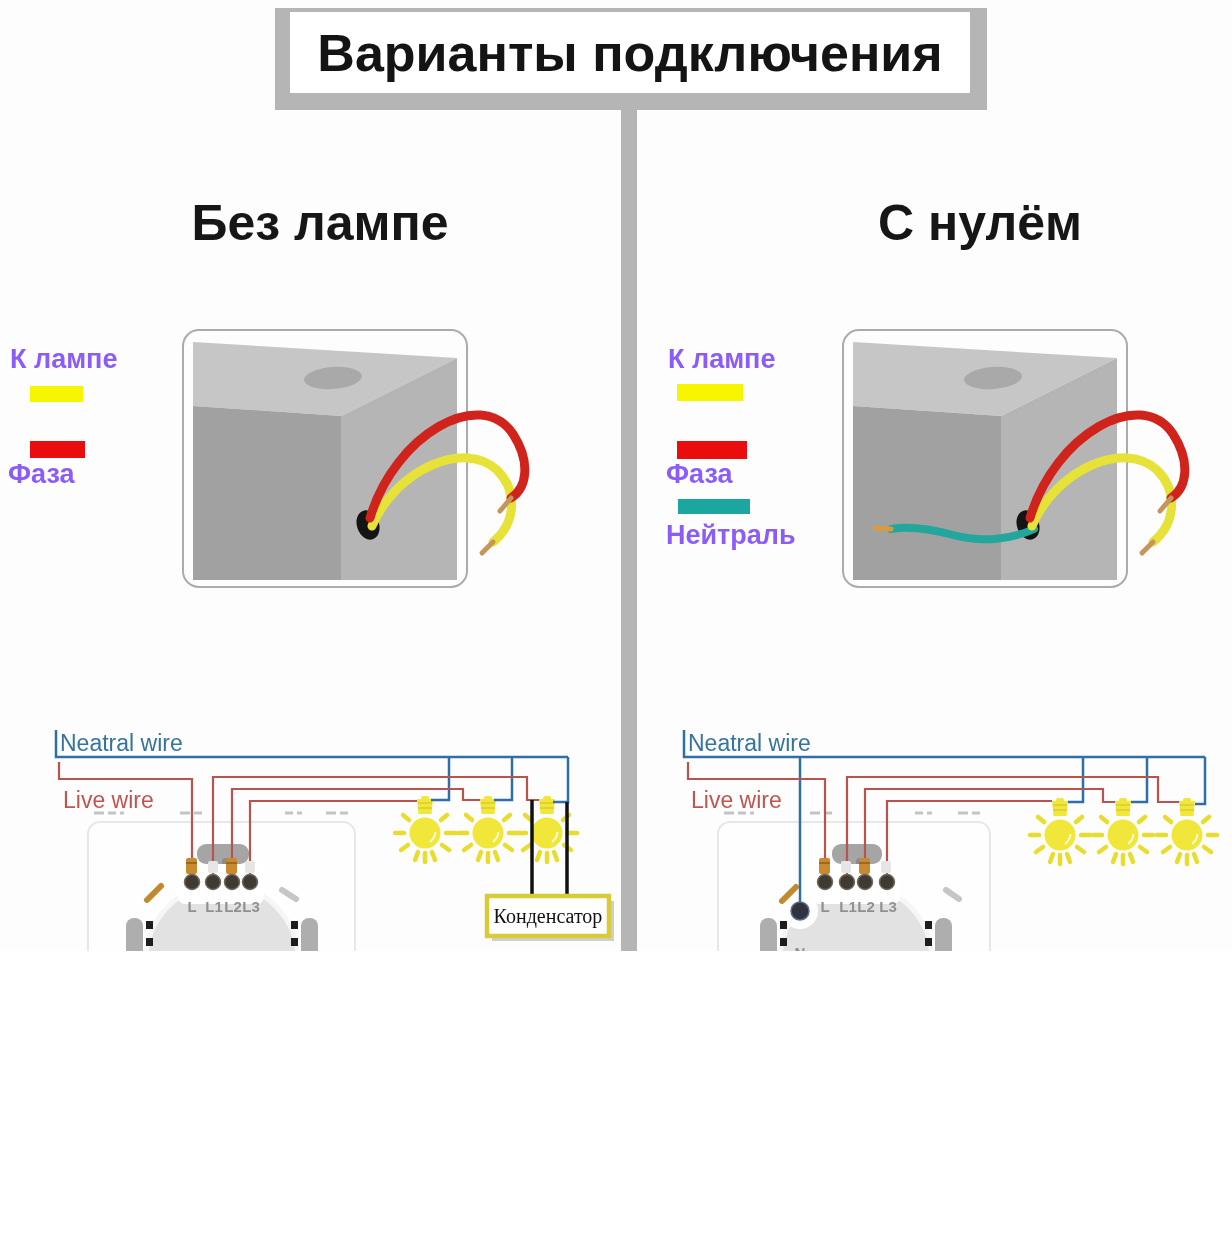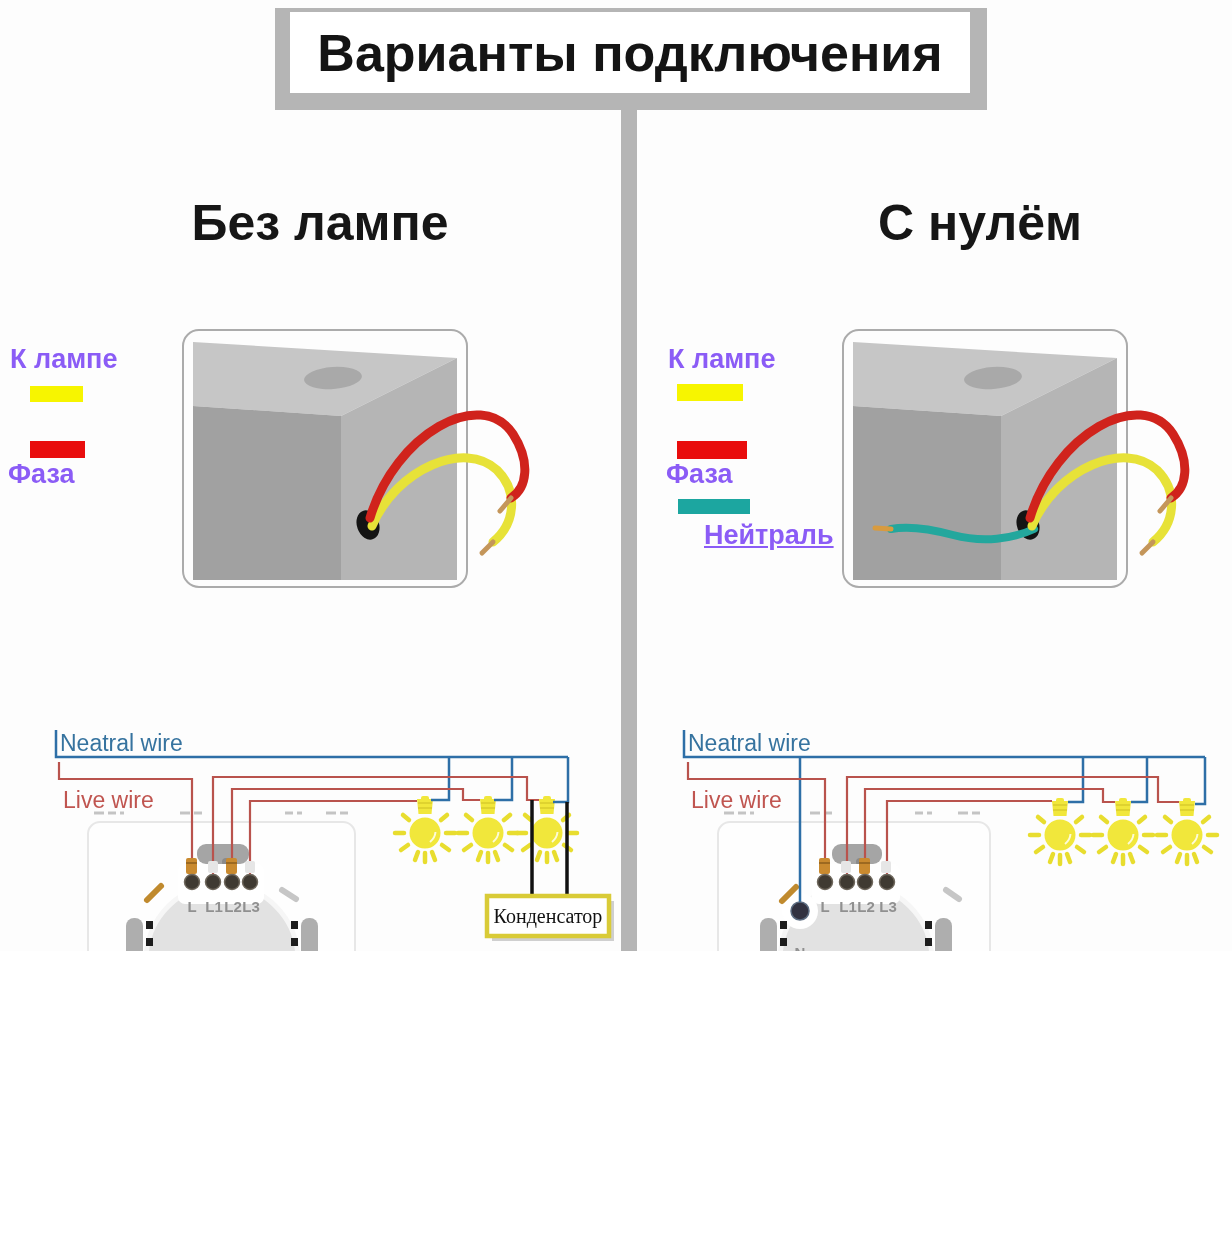--- a/index.html
+++ b/index.html
@@ -37,21 +37,21 @@
   <div class="legend-label" style="left:10px;top:344px;">К лампе</div>
   <div class="swatch" style="left: 30px; top: 386px; width: 53px; height: 16px; background-color: rgb(247, 245, 0);"></div>
   <div class="swatch" style="left: 30px; top: 441px; width: 55px; height: 17px; background-color: rgb(233, 13, 13);"></div>
   <div class="legend-label" style="left:8px;top:459px;">Фаза</div>
 
   <div class="legend-label" style="left:668px;top:344px;">К лампе</div>
   <div class="swatch" style="left: 677px; top: 384px; width: 66px; height: 17px; background-color: rgb(247, 245, 0);"></div>
   <div class="swatch" style="left: 677px; top: 441px; width: 70px; height: 18px; background-color: rgb(233, 13, 13);"></div>
   <div class="legend-label" style="left:666px;top:459px;">Фаза</div>
   <div class="swatch" style="left: 678px; top: 499px; width: 72px; height: 15px; background-color: rgb(28, 166, 160);"></div>
-  <div class="legend-label" style="left:704px;top:520px;text-decoration:underline;">Нейтраль</div>
+  <div class="legend-label" style="left:666px;top:520px;">Нейтраль</div>
 
   <svg style="left:175px;top:322px;" width="400" height="275" viewBox="0 0 400 275">
     <rect x="8" y="8" width="284" height="257" rx="16" fill="#fdfdfd" stroke="#ababab" stroke-width="2"></rect>
     <g>
       <polygon points="18,20 282,36 166,94 18,84" fill="#c6c6c6"></polygon>
       <polygon points="18,84 166,94 166,258 18,258" fill="#a1a1a1"></polygon>
       <polygon points="166,94 282,36 282,258 166,258" fill="#b5b5b5"></polygon>
       <ellipse cx="158" cy="56" rx="29" ry="11" fill="#a9a9a9" transform="rotate(-4 158 56)"></ellipse>
       <ellipse cx="193" cy="203" rx="11" ry="15" fill="#141414" transform="rotate(-20 193 203)"></ellipse>
     </g>

